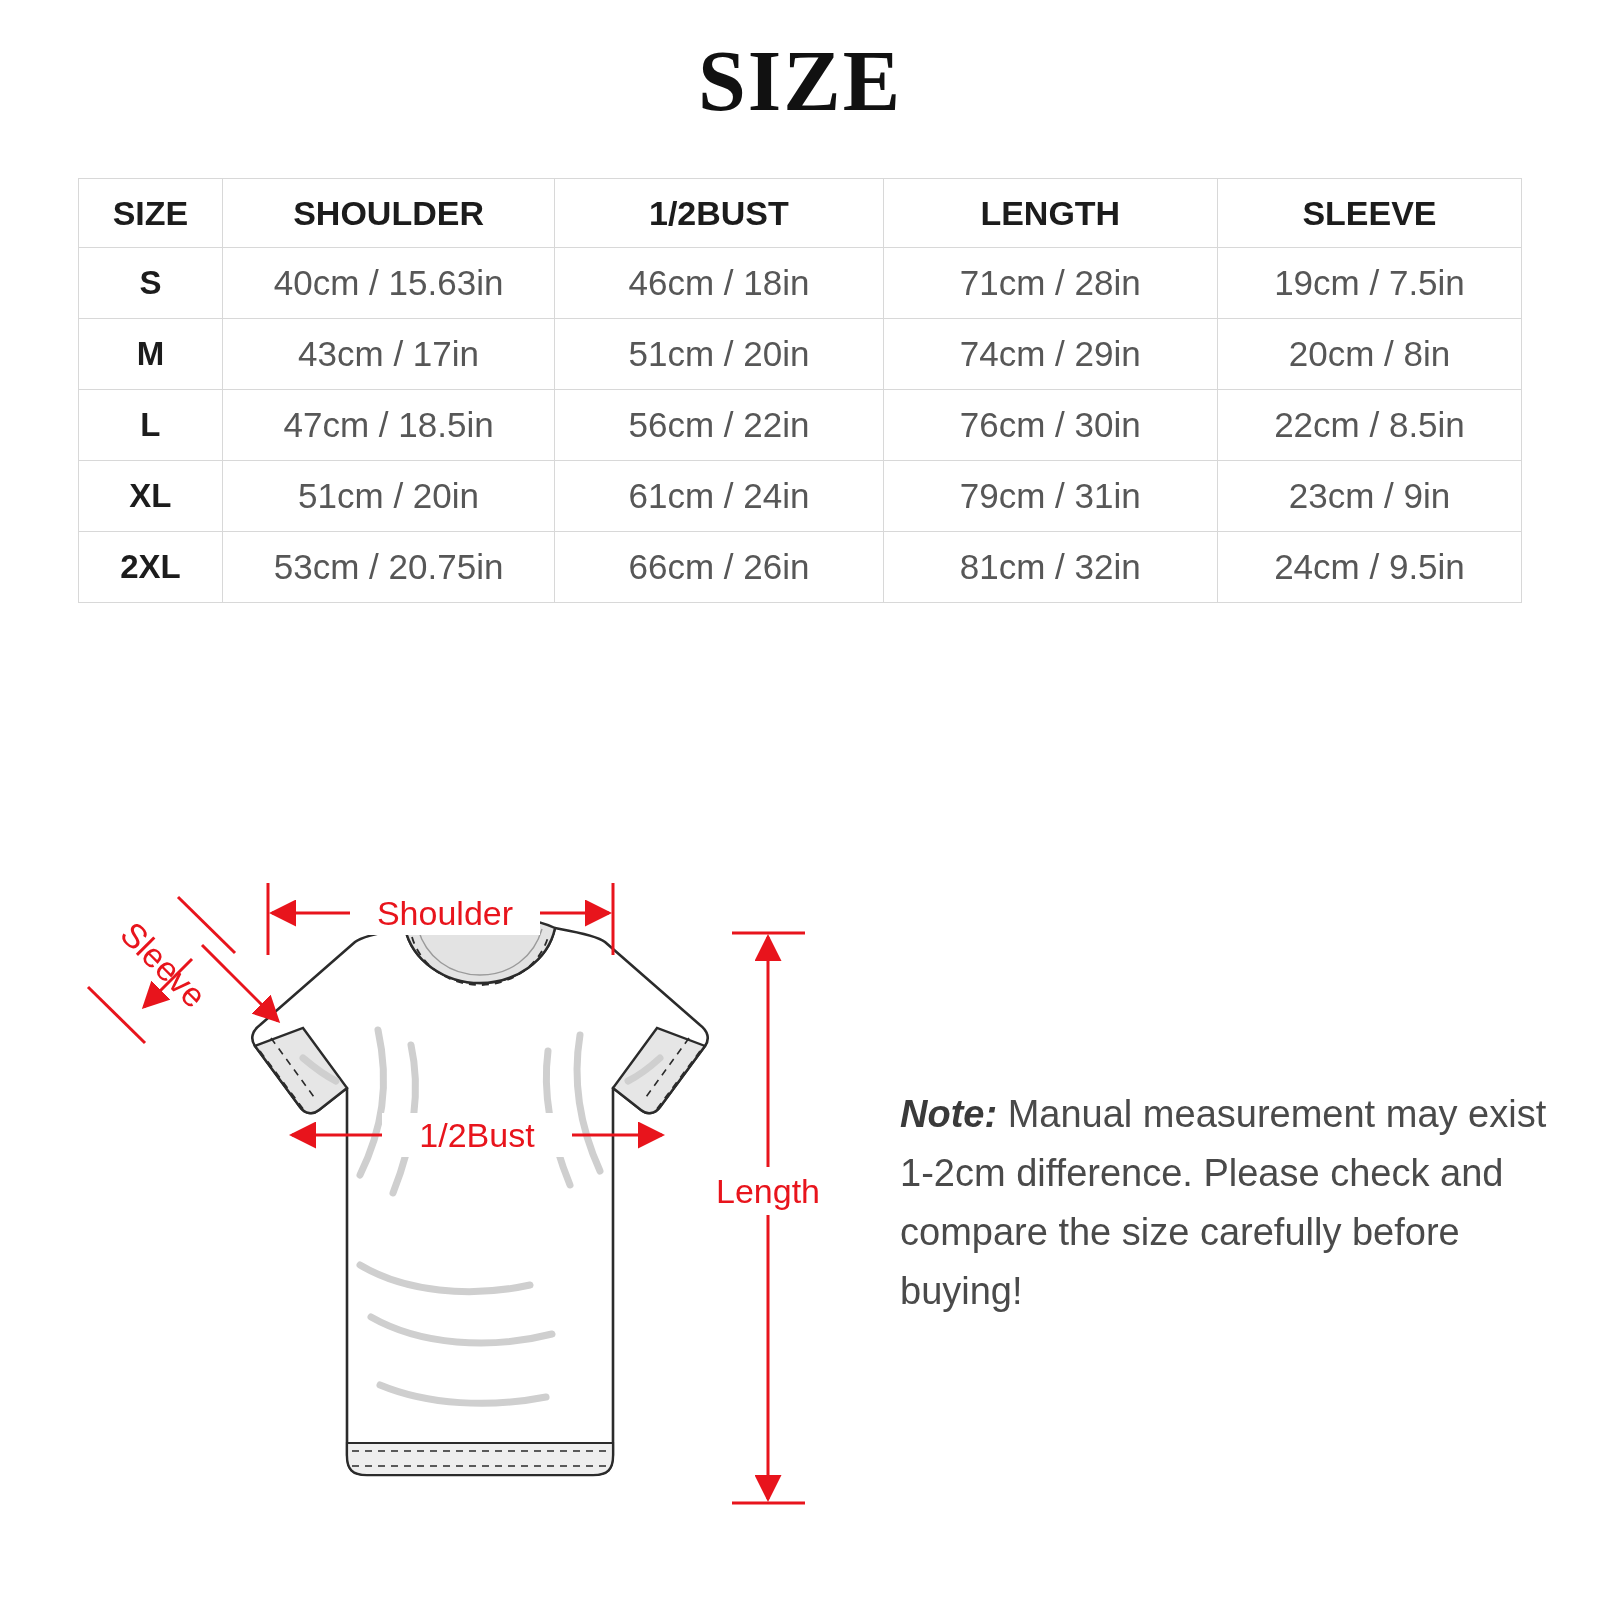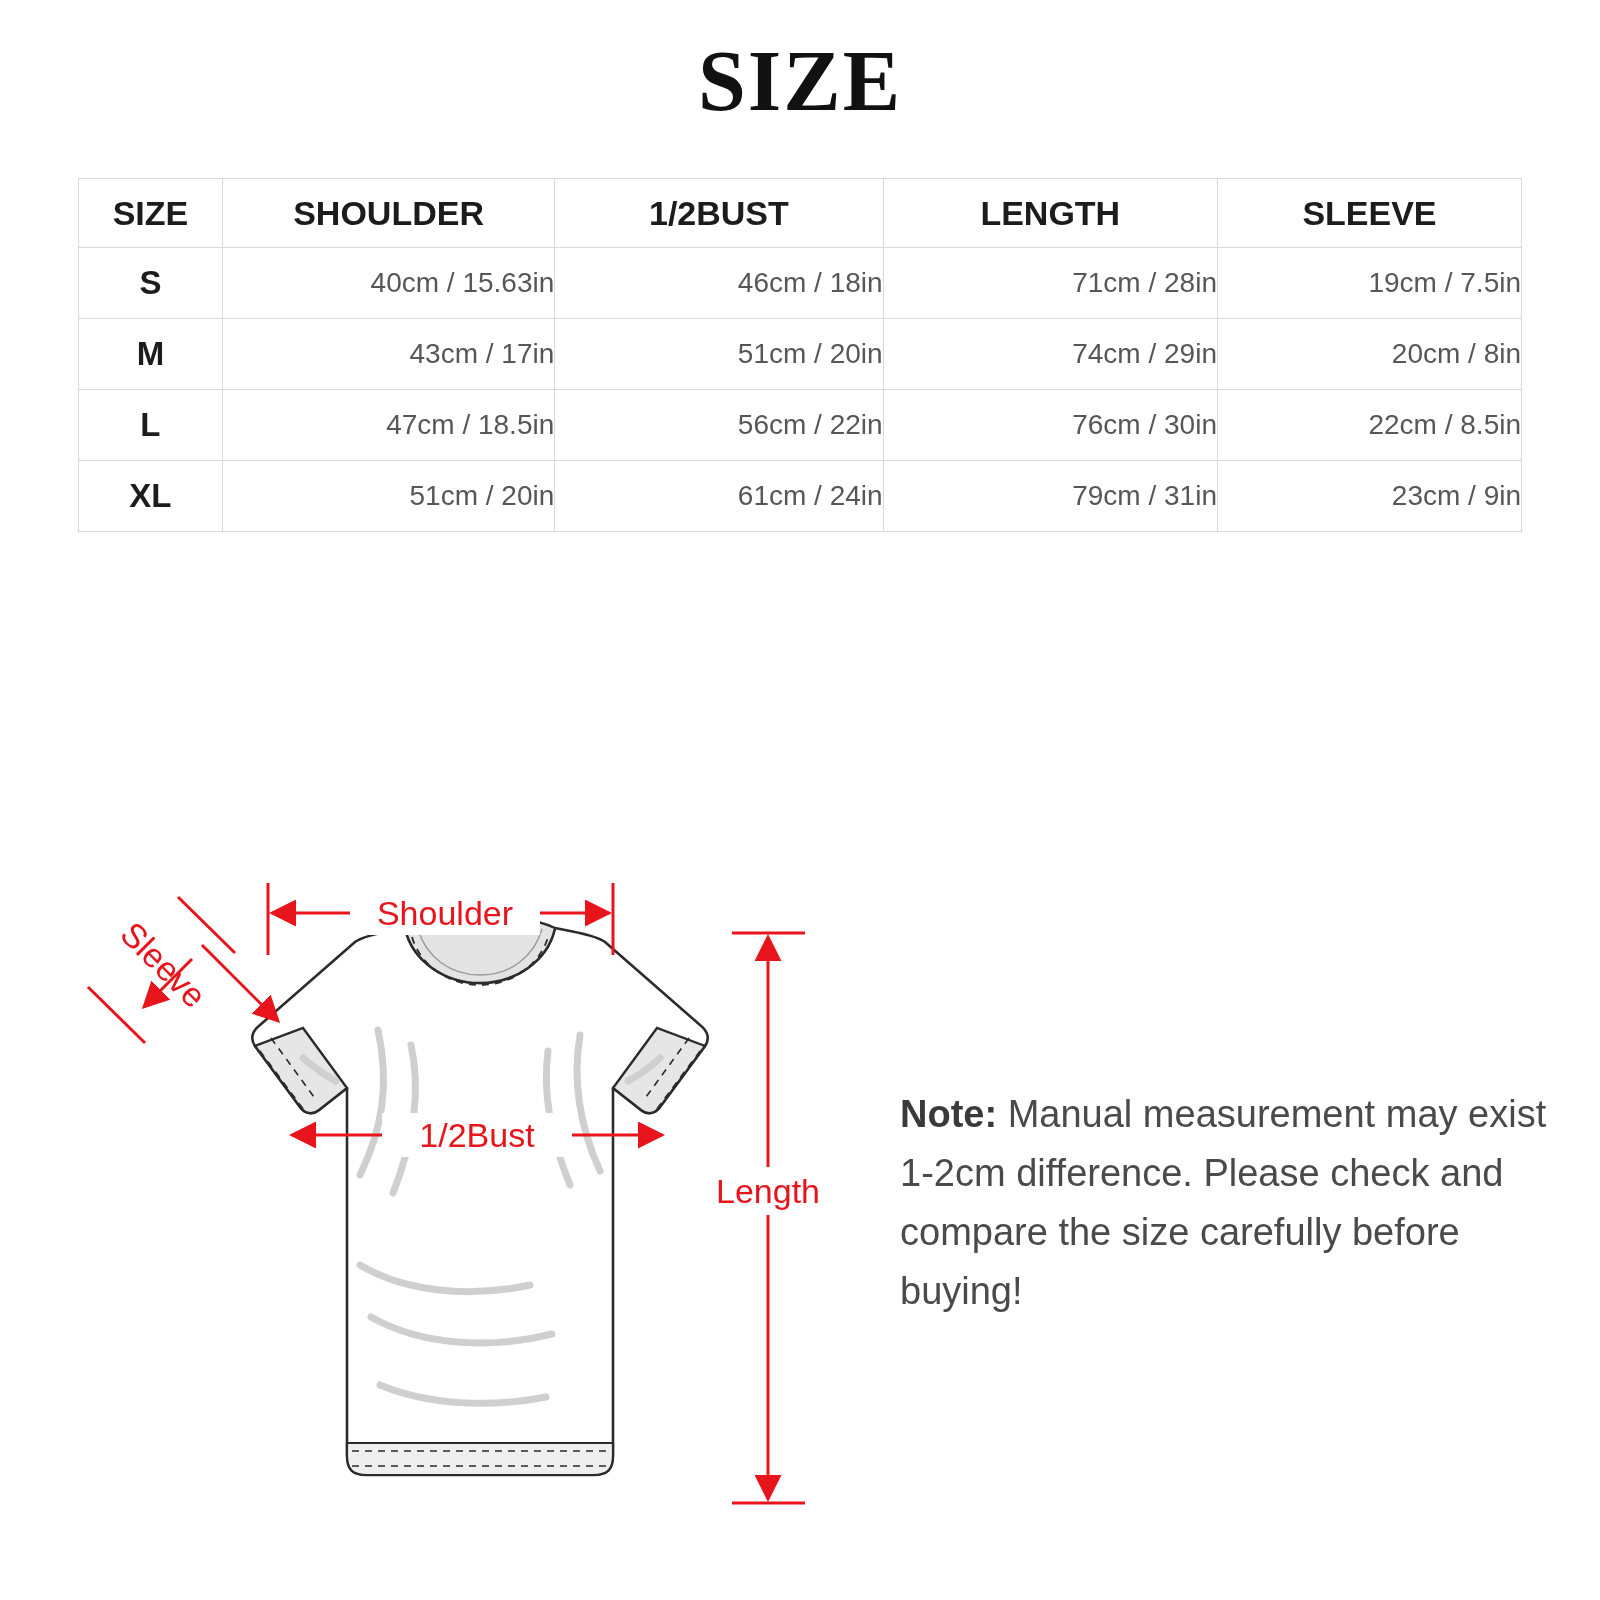--- a/index.html
+++ b/index.html
@@ -53,23 +53,22 @@
     font-weight: bold;
     color: #1c1c1c;
     height: 68px;
   }
   #size-table tbody td.size-cell {
     font-size: 33px;
     font-weight: bold;
     color: #1c1c1c;
   }
   #size-table tbody td.val-cell {
-    font-size: 28px;
+    font-size: 35px;
     color: #575757;
-    text-align: right;
   }
   .col-size   { width: 142px; }
   .col-should { width: 328px; }
   .col-bust   { width: 324px; }
   .col-length { width: 330px; }
   .col-sleeve { width: 300px; }
 
   
   #diagram {
     position: absolute;
@@ -86,20 +85,21 @@
     top: 1085px;
     left: 900px;
     width: 650px;
     font-size: 38px;
     line-height: 1.55;
     color: #4a4a4a;
   }
   #note-block .note-label {
     font-weight: bold;
     color: #3a3a3a;
+    font-style: italic;
   }
 </style>
 </head>
 <body>
 
 <div id="page-title">SIZE</div>
 
 <table id="size-table">
   <colgroup>
     <col class="col-size">
@@ -138,20 +138,27 @@
       <td class="val-cell">56cm / 22in</td>
       <td class="val-cell">76cm / 30in</td>
       <td class="val-cell">22cm / 8.5in</td>
     </tr>
     <tr>
       <td class="size-cell">XL</td>
       <td class="val-cell">51cm / 20in</td>
       <td class="val-cell">61cm / 24in</td>
       <td class="val-cell">79cm / 31in</td>
       <td class="val-cell">23cm / 9in</td>
+    </tr>
+    <tr>
+      <td class="size-cell">2XL</td>
+      <td class="val-cell">53cm / 20.75in</td>
+      <td class="val-cell">66cm / 26in</td>
+      <td class="val-cell">81cm / 32in</td>
+      <td class="val-cell">24cm / 9.5in</td>
     </tr>
   </tbody>
 </table>
 
 <div id="diagram">
   <svg width="810" height="720" viewBox="0 0 810 720" xmlns="http://www.w3.org/2000/svg">
     <defs>
       <marker id="arrHead" markerWidth="9" markerHeight="9" refX="8" refY="4.5" orient="auto">
         <path d="M0,0 L9,4.5 L0,9 z" fill="#e8141c"></path>
       </marker>

